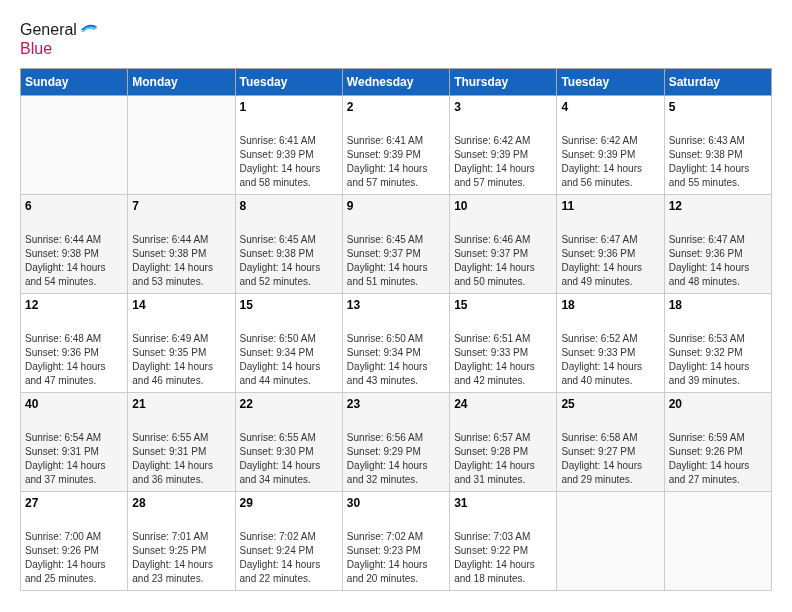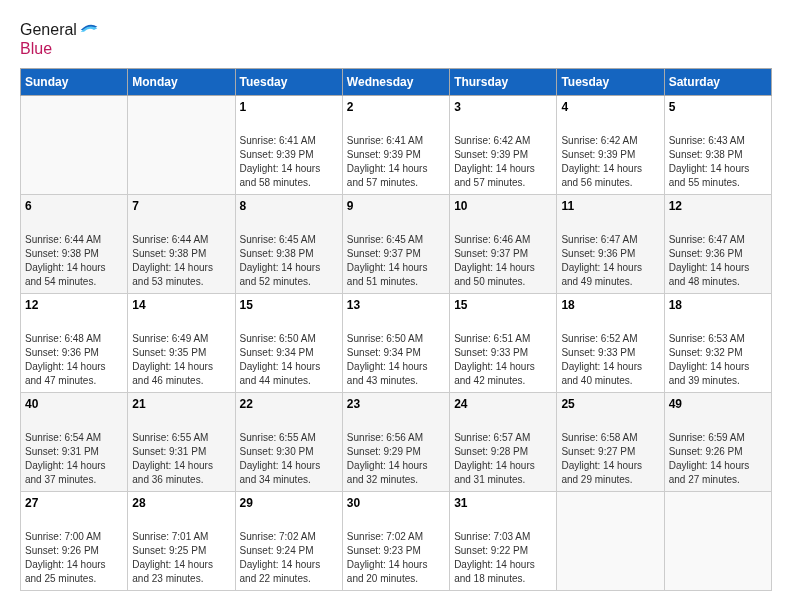--- a/index.html
+++ b/index.html
@@ -213,21 +213,21 @@
         </td>
         <td>
           <div class="day-num">24</div>
           <div class="day-info">Sunrise: 6:57 AM<br>Sunset: 9:28 PM<br>Daylight: 14 hours and 31 minutes.</div>
         </td>
         <td>
           <div class="day-num">25</div>
           <div class="day-info">Sunrise: 6:58 AM<br>Sunset: 9:27 PM<br>Daylight: 14 hours and 29 minutes.</div>
         </td>
         <td>
-          <div class="day-num">49</div>
+          <div class="day-num">20</div>
           <div class="day-info">Sunrise: 6:59 AM<br>Sunset: 9:26 PM<br>Daylight: 14 hours and 27 minutes.</div>
         </td>
       </tr>
       <tr>
         <td>
           <div class="day-num">27</div>
           <div class="day-info">Sunrise: 7:00 AM<br>Sunset: 9:26 PM<br>Daylight: 14 hours and 25 minutes.</div>
         </td>
         <td>
           <div class="day-num">28</div>

